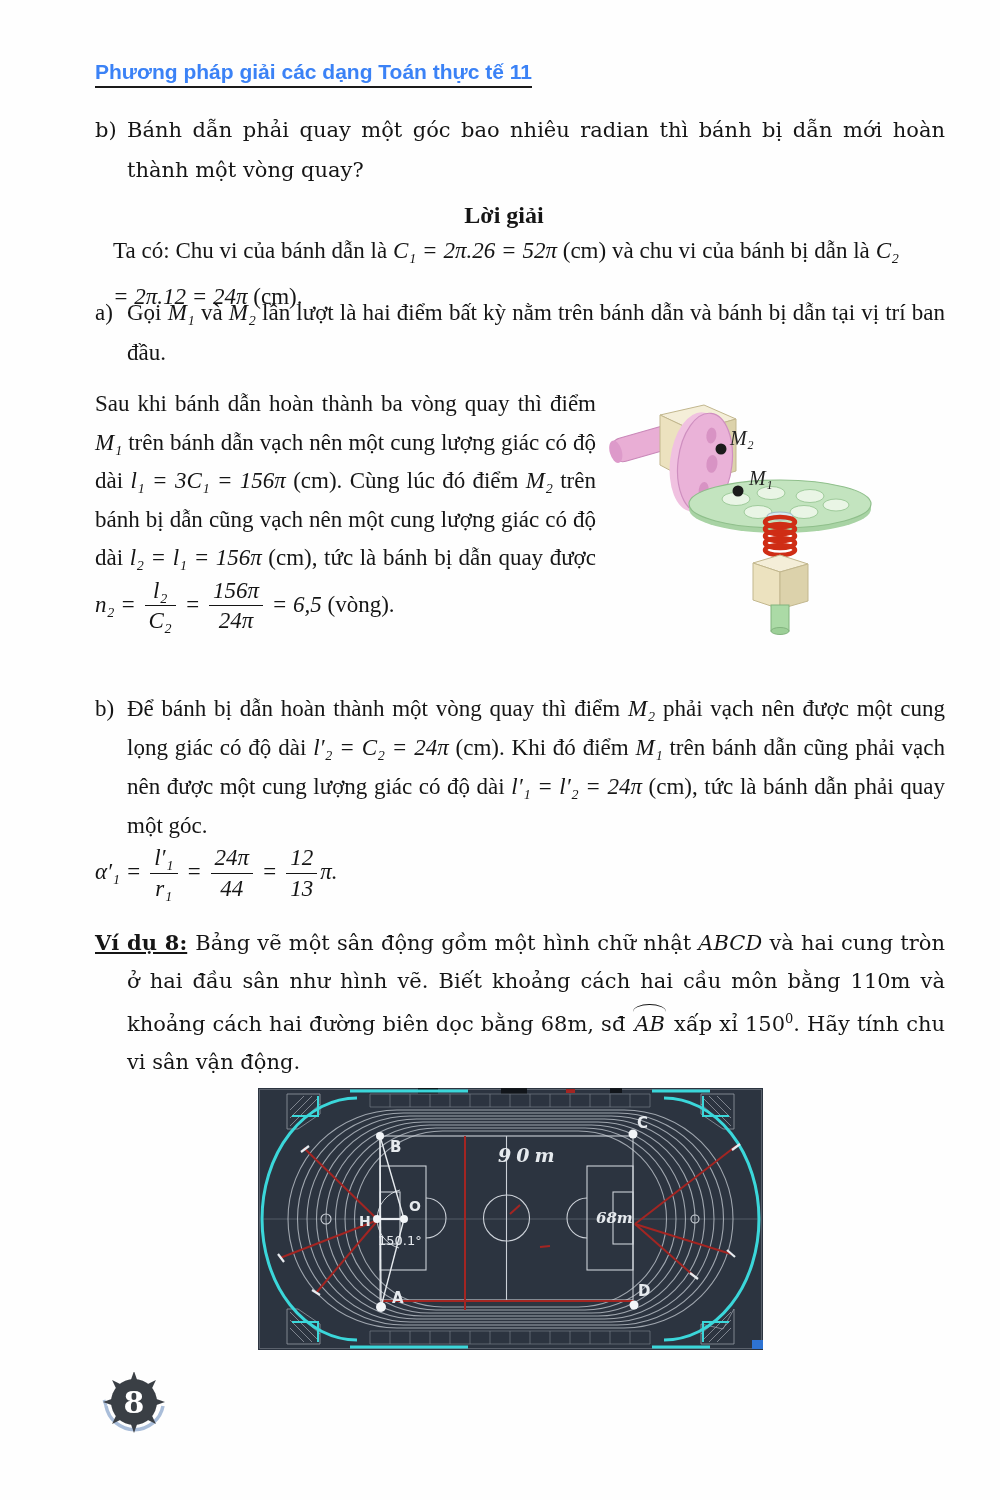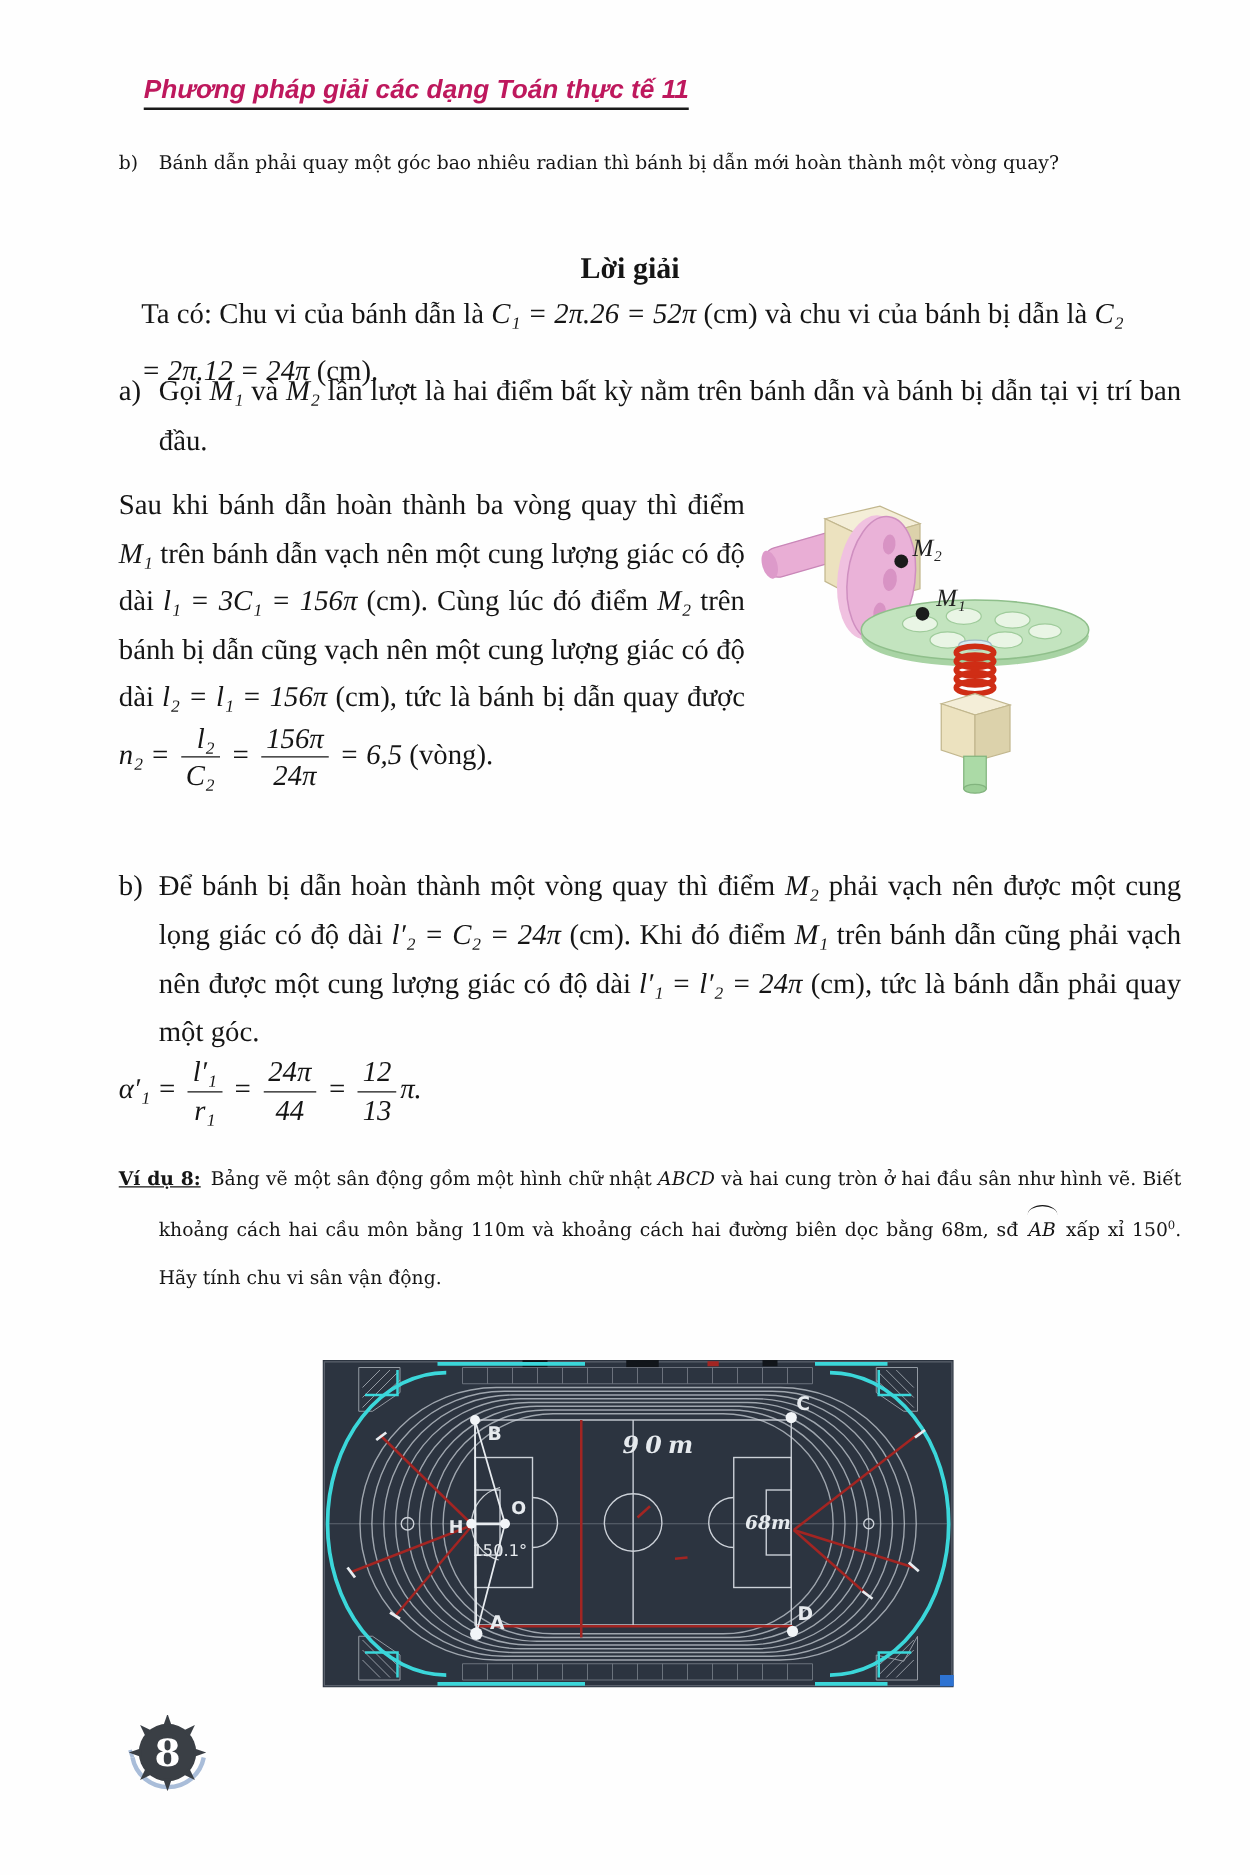--- a/index.html
+++ b/index.html
@@ -1,35 +1,35 @@
 <!DOCTYPE html>
 <html><head>
 <meta charset="utf-8">
 <style>
   html,body{margin:0;padding:0;background:#e8e8e8;}
   .page{position:relative;width:1000px;height:1500px;background:#fefefe;
         font-family:"Liberation Serif","DejaVu Serif",serif;color:#151515;overflow:hidden;margin:0 auto;}
   .blk{position:absolute;left:95px;width:818px;}
-  .book{font-family:"DejaVu Serif",serif;font-size:15px;line-height:40px;}
+  .book{font-family:"DejaVu Serif",serif;font-size:21px;line-height:40px;}
   .sol{font-size:23px;line-height:38.5px;}
   .just{text-align:justify;}
   .hang{padding-left:32px;text-indent:-32px;}
   .mk{display:inline-block;width:32px;text-indent:0;}
   .ind{margin-left:18px;width:786px;}
   .ind2{}
   .center{text-align:center;}
   .bold{font-weight:bold;}
   .m{font-style:italic;}
   .frac{display:inline-block;vertical-align:middle;text-align:center;font-style:italic;
         margin:0 3px;line-height:1.12;text-indent:0;}
-  .fn{display:block;padding:0 4px 2px;border-bottom:1.7px solid #151515;text-align:right;}
+  .fn{display:block;padding:0 4px 2px;border-bottom:1.7px solid #151515;}
   .fd{display:block;padding:2px 4px 0;}
   sup{font-size:0.62em;}
   .hdr{position:absolute;left:95px;top:60px;font-family:"Liberation Sans",sans-serif;
-       font-style:italic;font-weight:600;font-size:21px;color:#be185d;margin-left:20px;}
+       font-weight:600;font-size:21px;color:#3b82f6;}
   .hdr-text{border-bottom:2px solid #1a1a1a;padding-bottom:3px;}
   .vlabel{font-weight:bold;text-decoration:underline;margin-right:8px;}
   .overarc{font-style:italic;position:relative;padding:0 2px;display:inline-block;text-indent:0;}
   .overarc::before{content:"";position:absolute;left:1px;right:1px;top:-1px;height:7px;
        border-top:1.8px solid #151515;border-radius:50% 50% 0 0 / 100% 100% 0 0;}
   .fig-mech{float:right;width:305px;height:252px;margin:0 0 8px 12px;}
   .fig-stadium{position:absolute;left:258px;top:1088px;width:505px;height:262px;}
   .handle{position:absolute;left:752px;top:1340px;width:11px;height:9px;background:#2e73d2;}
   .pggear{position:absolute;left:102px;top:1372px;width:66px;height:72px;}
 </style>

